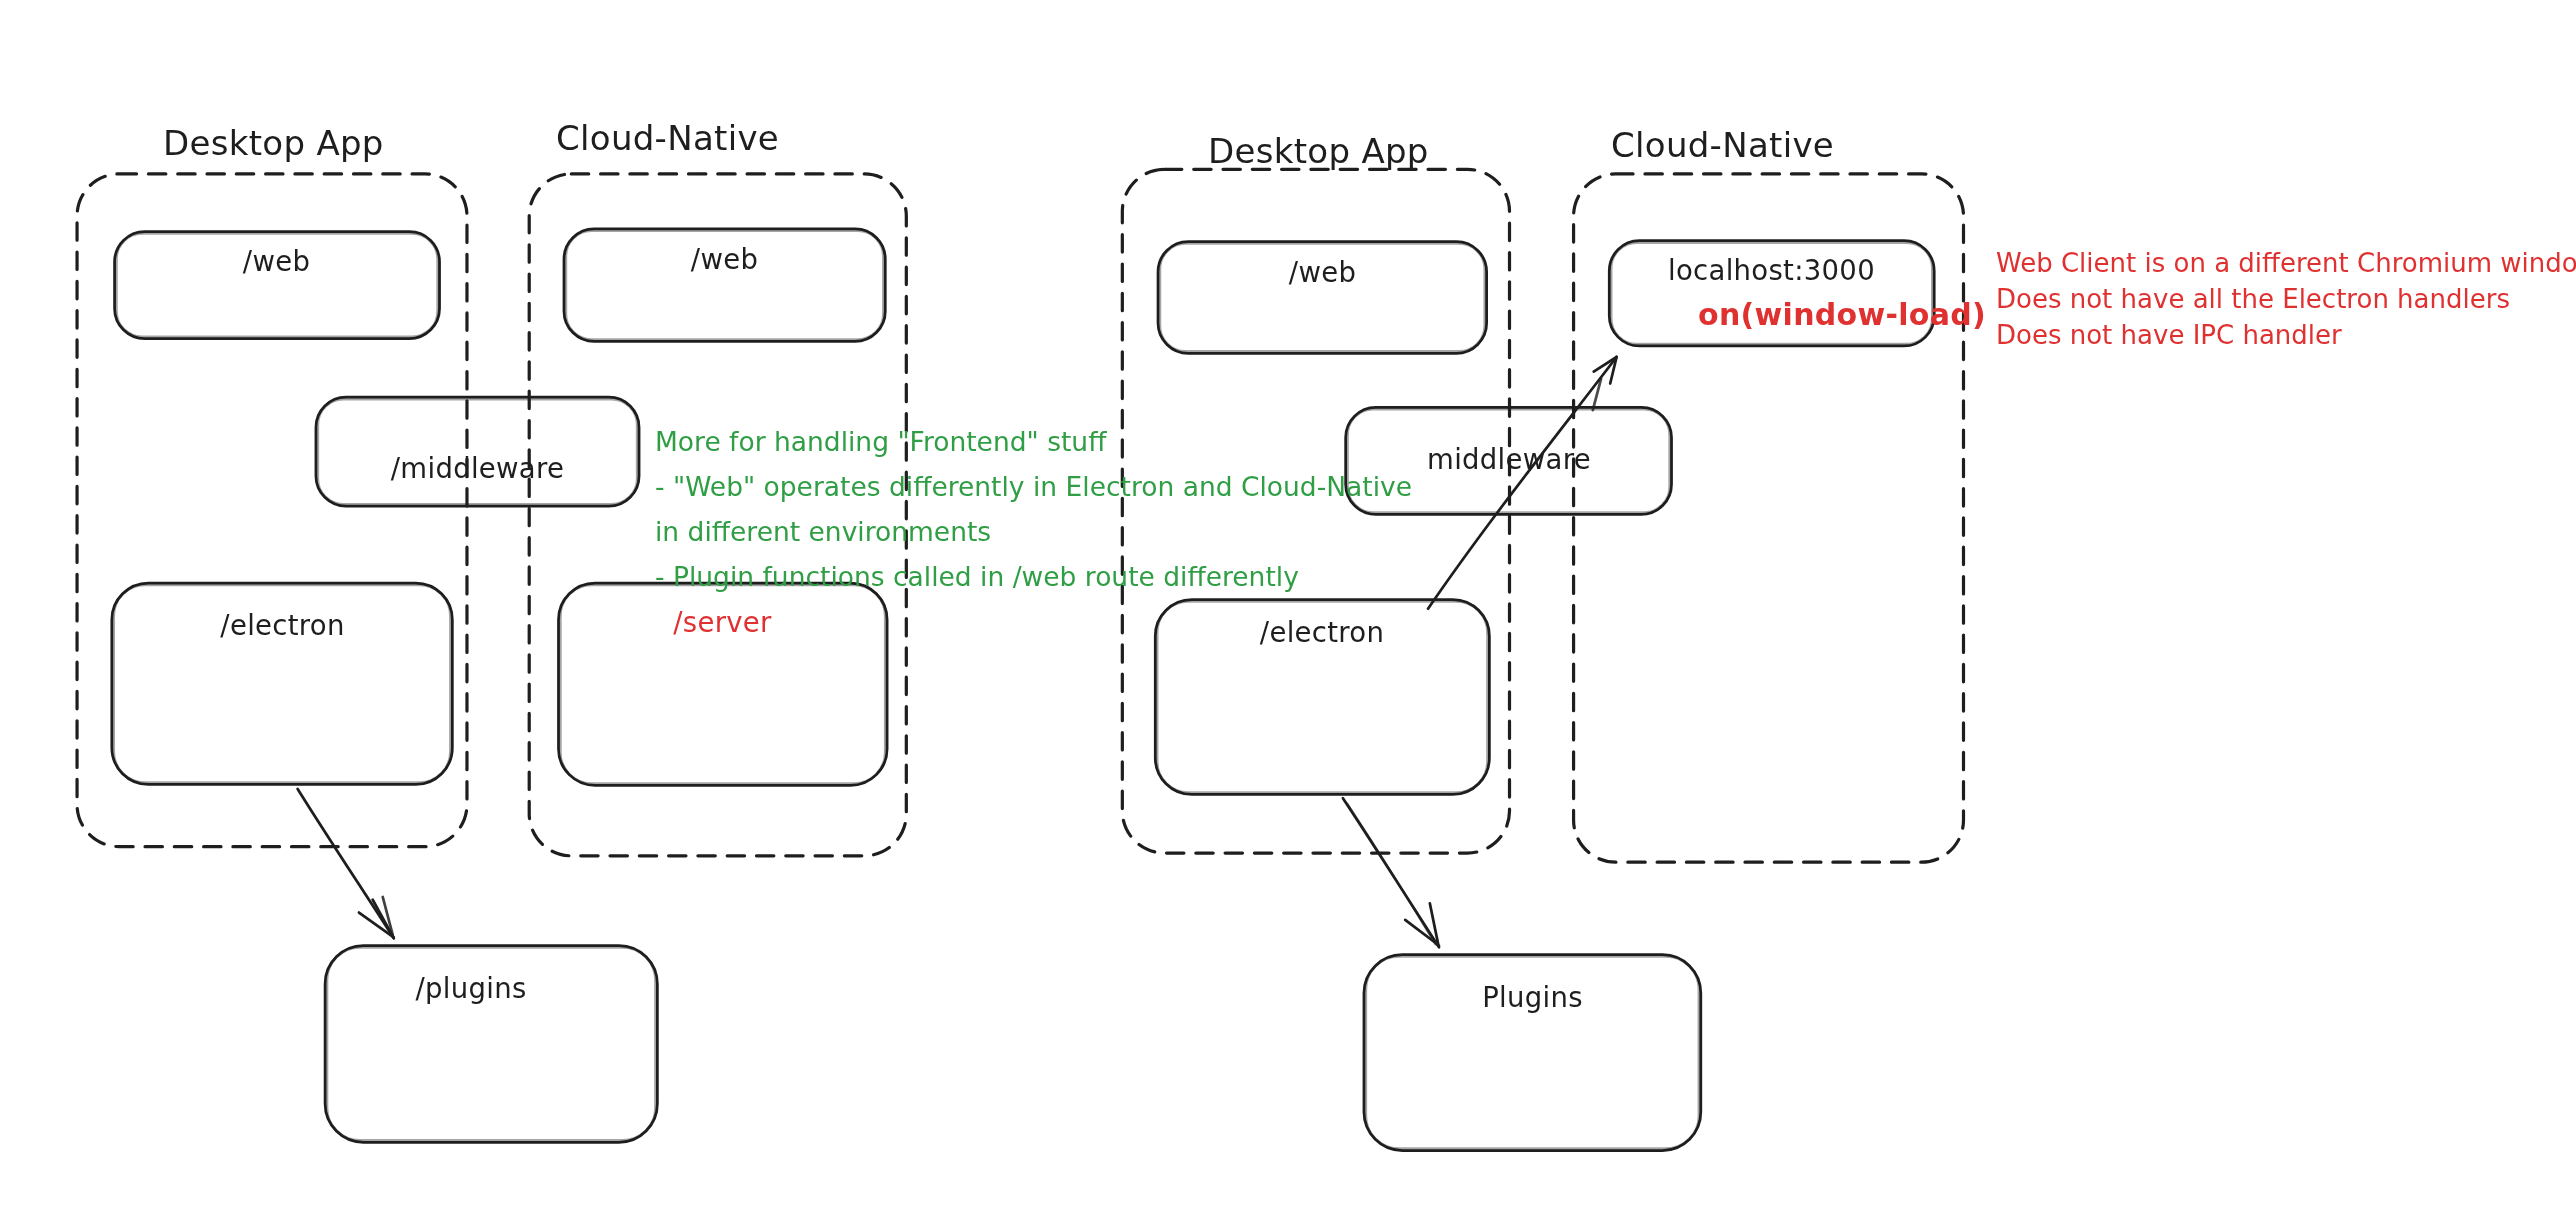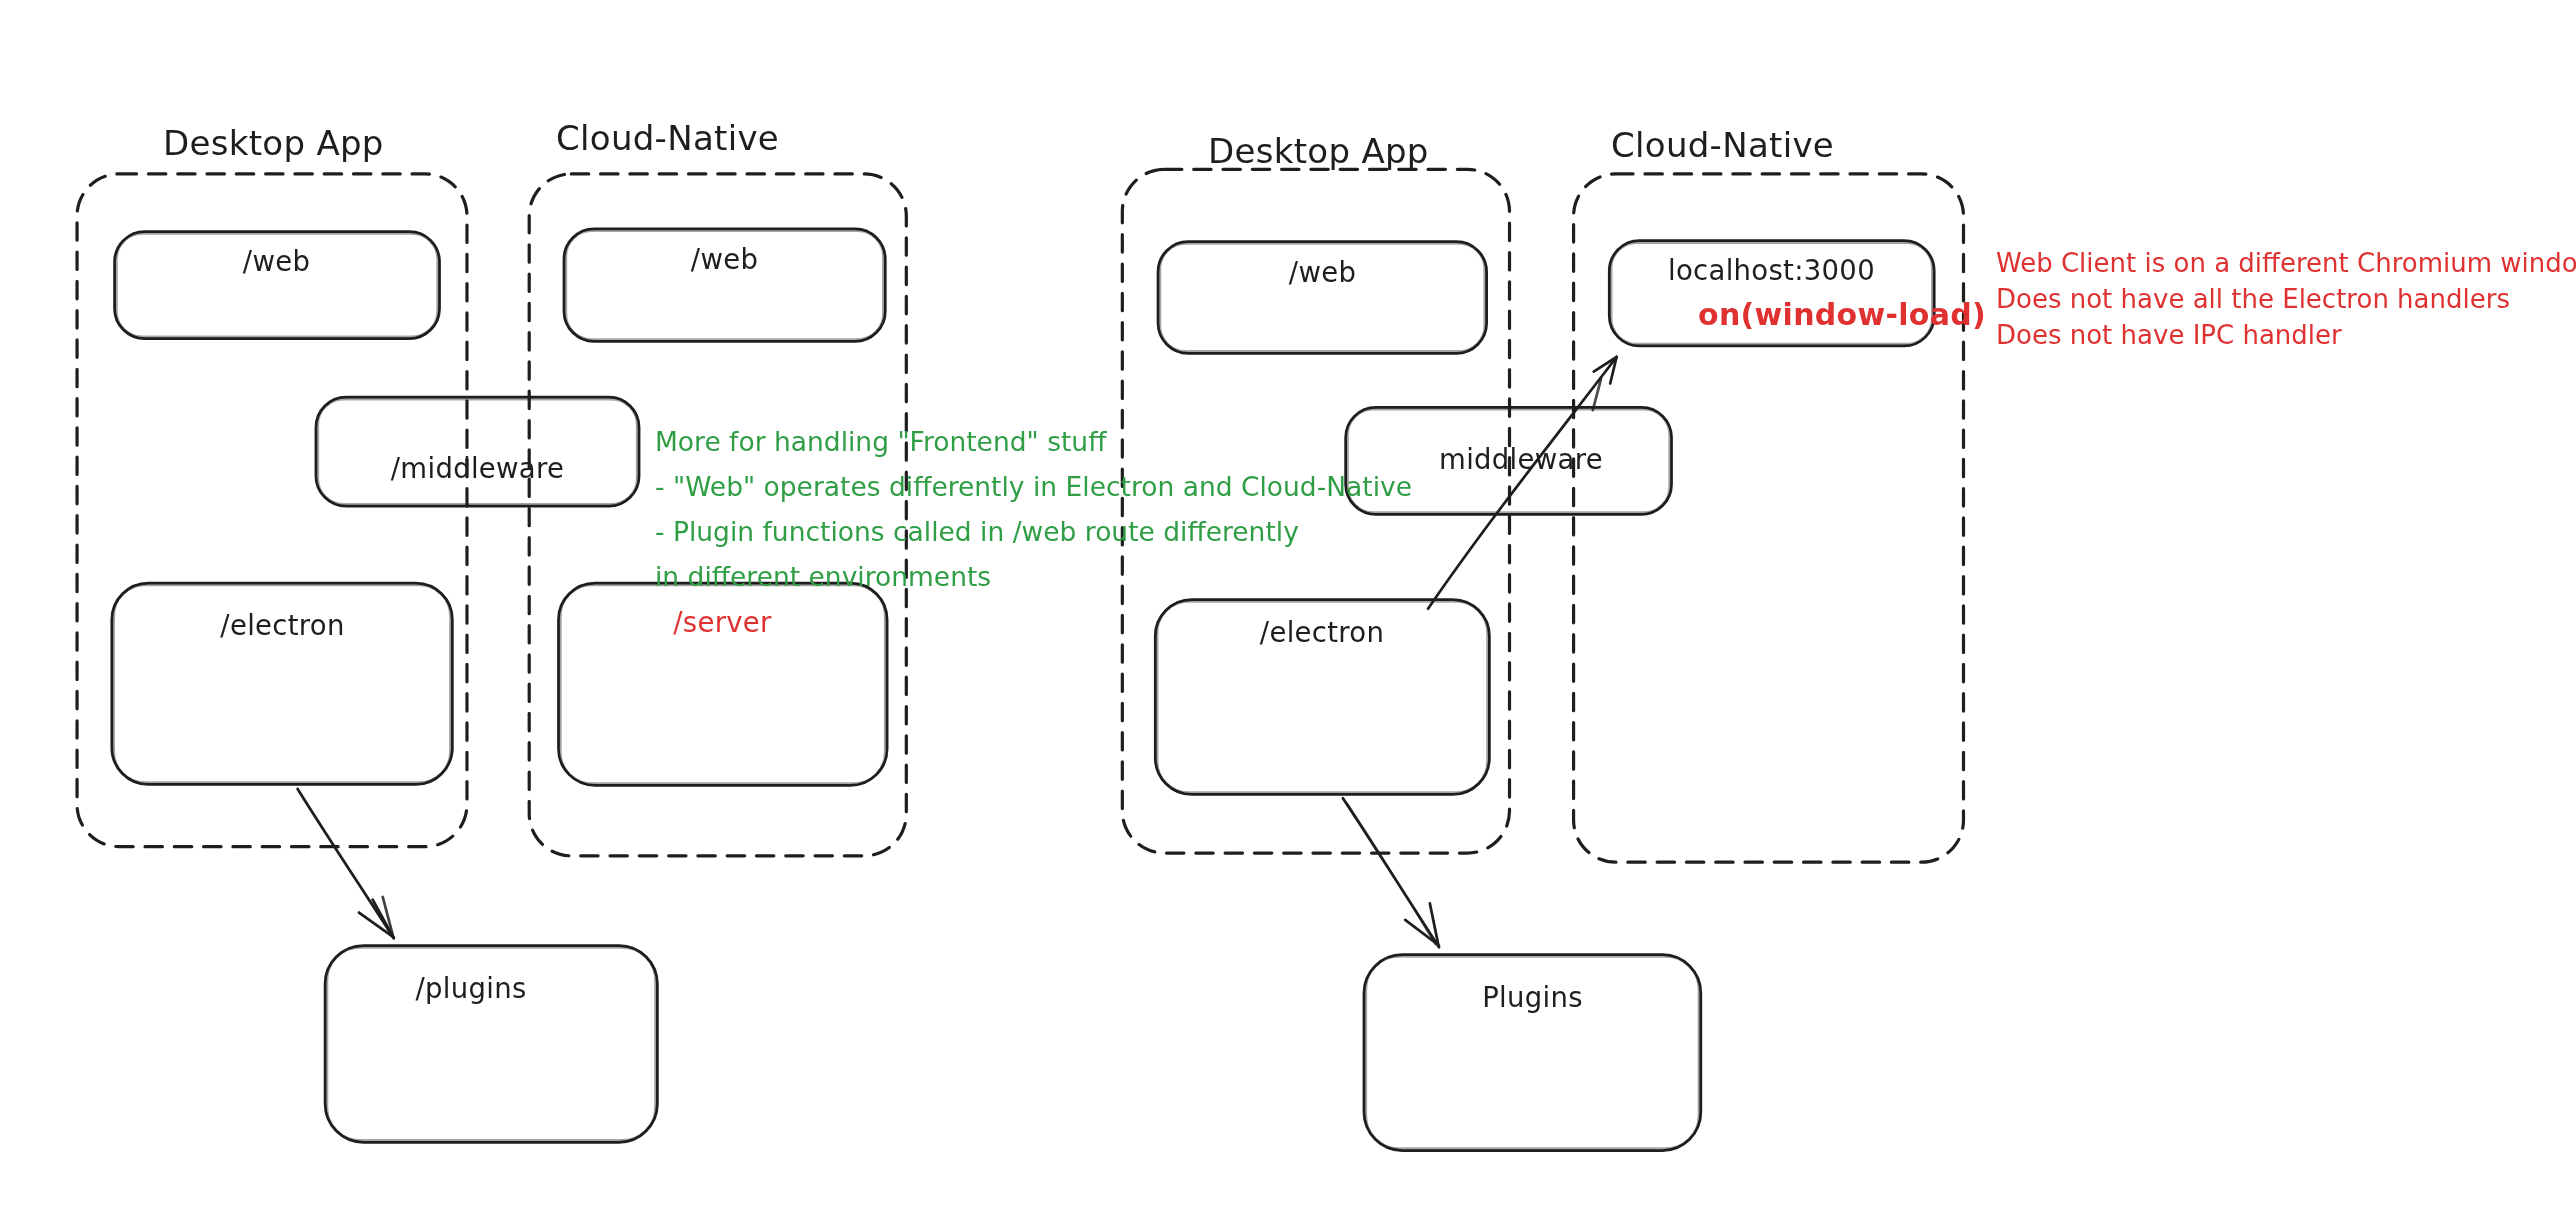--- a/index.html
+++ b/index.html
@@ -110,29 +110,29 @@
   <div class="txt label" style="left:112px;top:608px;width:341px;">/electron</div>
   <div class="txt label red" style="left:558px;top:605px;width:329px;">/server</div>
   <div class="txt label" style="left:325px;top:971px;width:292px;">/plugins</div>
 
   <div class="txt title" style="left:1208px;top:133px;width:220px;">Desktop App</div>
   <div class="txt title" style="left:1611px;top:127px;width:220px;">Cloud-Native</div>
 
   <div class="txt label" style="left:1158px;top:255px;width:329px;">/web</div>
   <div class="txt label" style="left:1609px;top:253px;width:325px;">localhost:3000</div>
   <div class="txt red" style="left:1698px;top:298px;width:220px;font-size:30px;height:33px;line-height:33px;font-weight:bold;">on(window-load)</div>
-  <div class="txt label" style="left:1346px;top:442px;width:326px;margin-left:12px;">middleware</div>
+  <div class="txt label" style="left:1346px;top:442px;width:326px;">middleware</div>
   <div class="txt label" style="left:1155px;top:615px;width:334px;">/electron</div>
   <div class="txt label" style="left:1364px;top:980px;width:337px;">Plugins</div>
 
   <div class="note green" style="left:655px;top:419px;">
     <div>More for handling "Frontend" stuff</div>
     <div>- "Web" operates differently in Electron and Cloud-Native</div>
+    <div>in different environments</div>
     <div>- Plugin functions called in /web route differently</div>
-    <div>in different environments</div>
   </div>
 
   <div class="note red" style="left:1996px;top:245px;">
     <div>Web Client is on a different Chromium window</div>
     <div>Does not have all the Electron handlers</div>
     <div>Does not have IPC handler</div>
   </div>
 
 </div>
 

